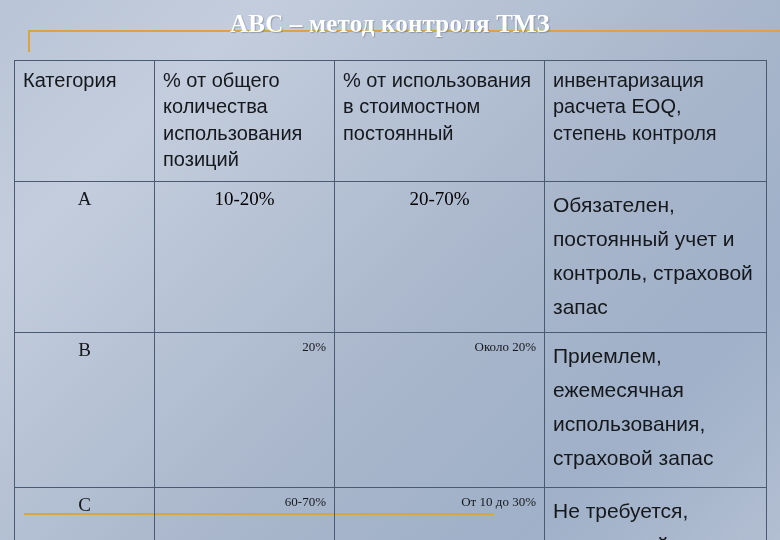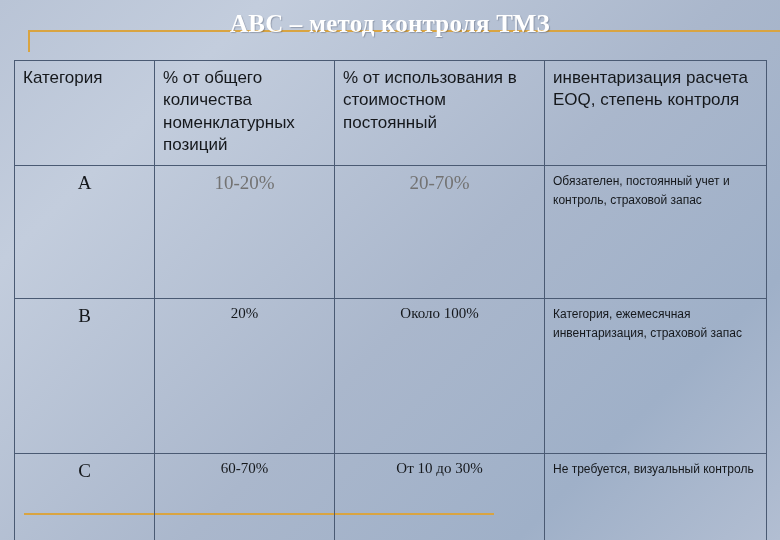--- a/index.html
+++ b/index.html
@@ -79,53 +79,53 @@
     padding: 6px 8px 8px 8px;
     background: transparent;
   }
   .col1 { width: 140px; }
   .col2 { width: 180px; }
   .col3 { width: 210px; }
   .col4 { width: 222px; }
 
   .hdr {
     font-family: "Liberation Sans", sans-serif;
-    font-size: 17px;
+    font-size: 20px;
     color: #15181c;
     line-height: 1.32;
     font-weight: normal;
     text-align: left;
   }
 
   .cat {
     font-family: "Liberation Serif", serif;
     font-size: 19px;
     color: #15181c;
     text-align: center;
     padding-top: 10px;
   }
 
   .num-center {
     font-family: "Liberation Serif", serif;
     font-size: 19px;
-    color: #737373;
+    color: #000000;
     text-align: center;
     padding-top: 10px;
   }
   .num-left {
     font-family: "Liberation Serif", serif;
-    font-size: 15px;
+    font-size: 13px;
     color: #15181c;
-    text-align: center;
+    text-align: right;
     padding-top: 10px;
   }
 
   .desc {
     font-family: "Liberation Sans", sans-serif;
-    font-size: 12px;
+    font-size: 21px;
     color: #15181c;
     line-height: 1.62;
     text-align: left;
     padding-top: 8px;
   }
 
   .row-a td { height: 118px; }
   .row-b td { height: 140px; }
   .row-c td { height: 96px; }
 </style>
@@ -145,37 +145,37 @@
   <table class="tbl">
     <colgroup>
       <col class="col1">
       <col class="col2">
       <col class="col3">
       <col class="col4">
     </colgroup>
     <thead>
       <tr>
         <th class="hdr">Категория</th>
-        <th class="hdr">% от общего количества номенклатурных позиций</th>
+        <th class="hdr">% от общего количества использования позиций</th>
         <th class="hdr">% от использования в стоимостном постоянный</th>
         <th class="hdr">инвентаризация расчета EOQ, степень контроля</th>
       </tr>
     </thead>
     <tbody>
       <tr class="row-a">
         <td class="cat">A</td>
         <td class="num-center">10-20%</td>
         <td class="num-center">20-70%</td>
         <td class="desc">Обязателен, постоянный учет и контроль, страховой запас</td>
       </tr>
       <tr class="row-b">
         <td class="cat">B</td>
         <td class="num-left">20%</td>
-        <td class="num-left">Около 100%</td>
-        <td class="desc">Категория, ежемесячная инвентаризация, страховой запас</td>
+        <td class="num-left">Около 20%</td>
+        <td class="desc">Приемлем, ежемесячная использования, страховой запас</td>
       </tr>
       <tr class="row-c">
         <td class="cat">C</td>
         <td class="num-left">60-70%</td>
         <td class="num-left">От 10 до 30%</td>
         <td class="desc">Не требуется, визуальный контроль</td>
       </tr>
     </tbody>
   </table>
 

